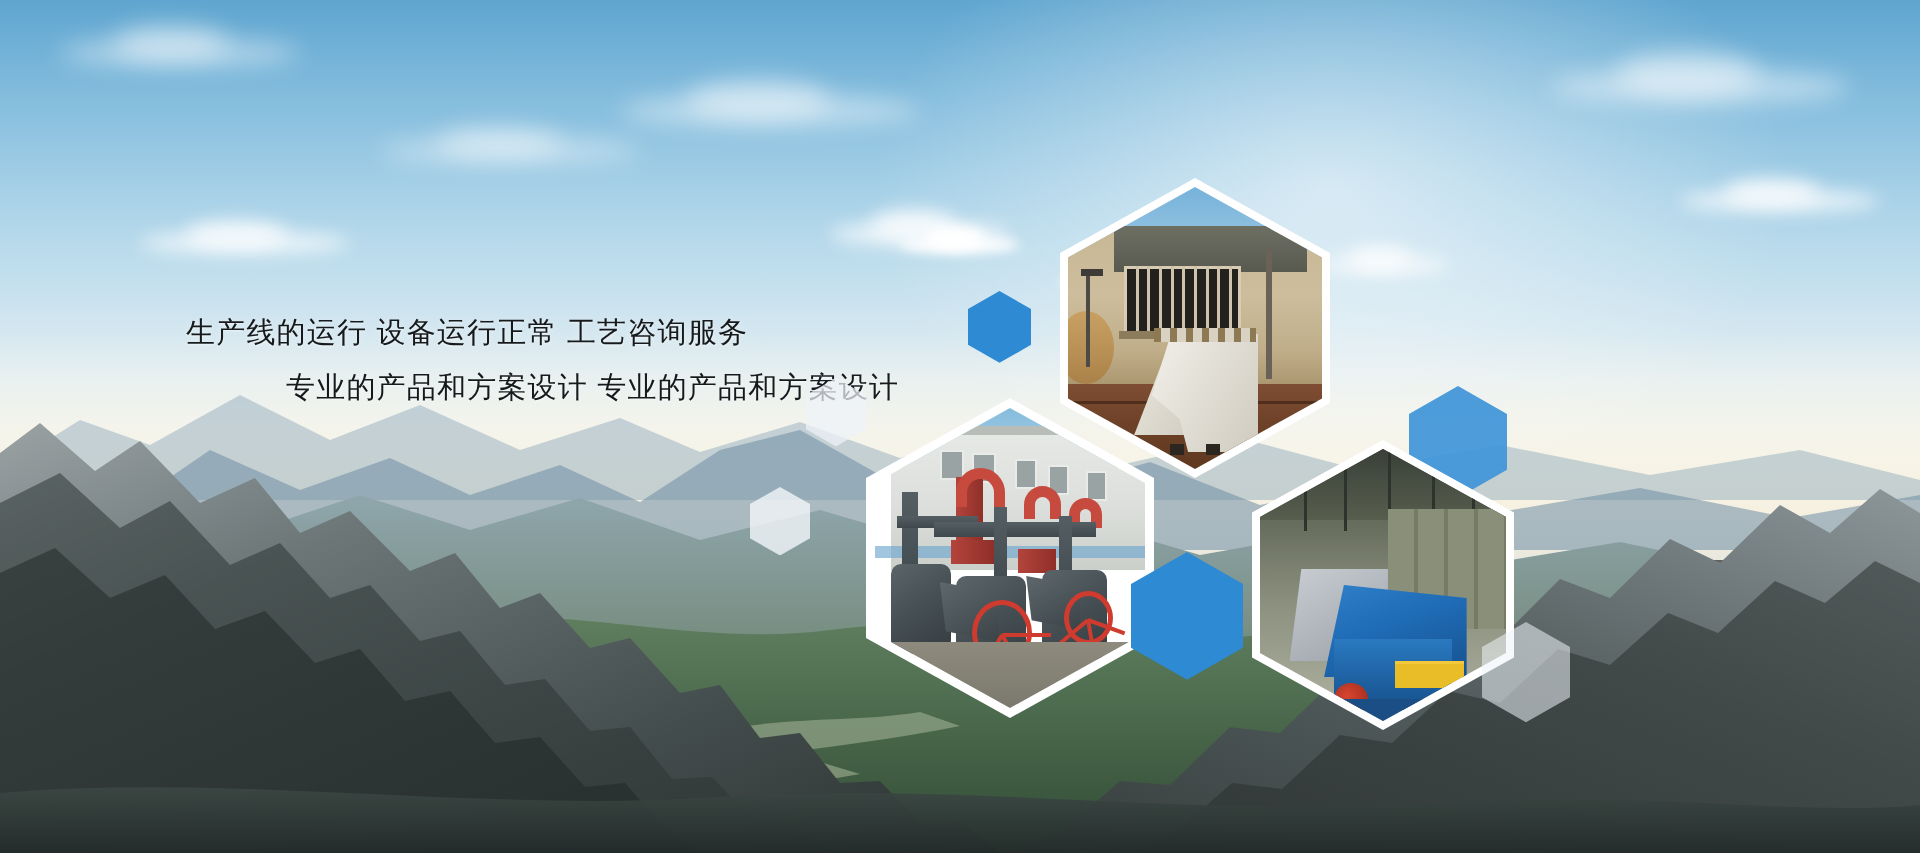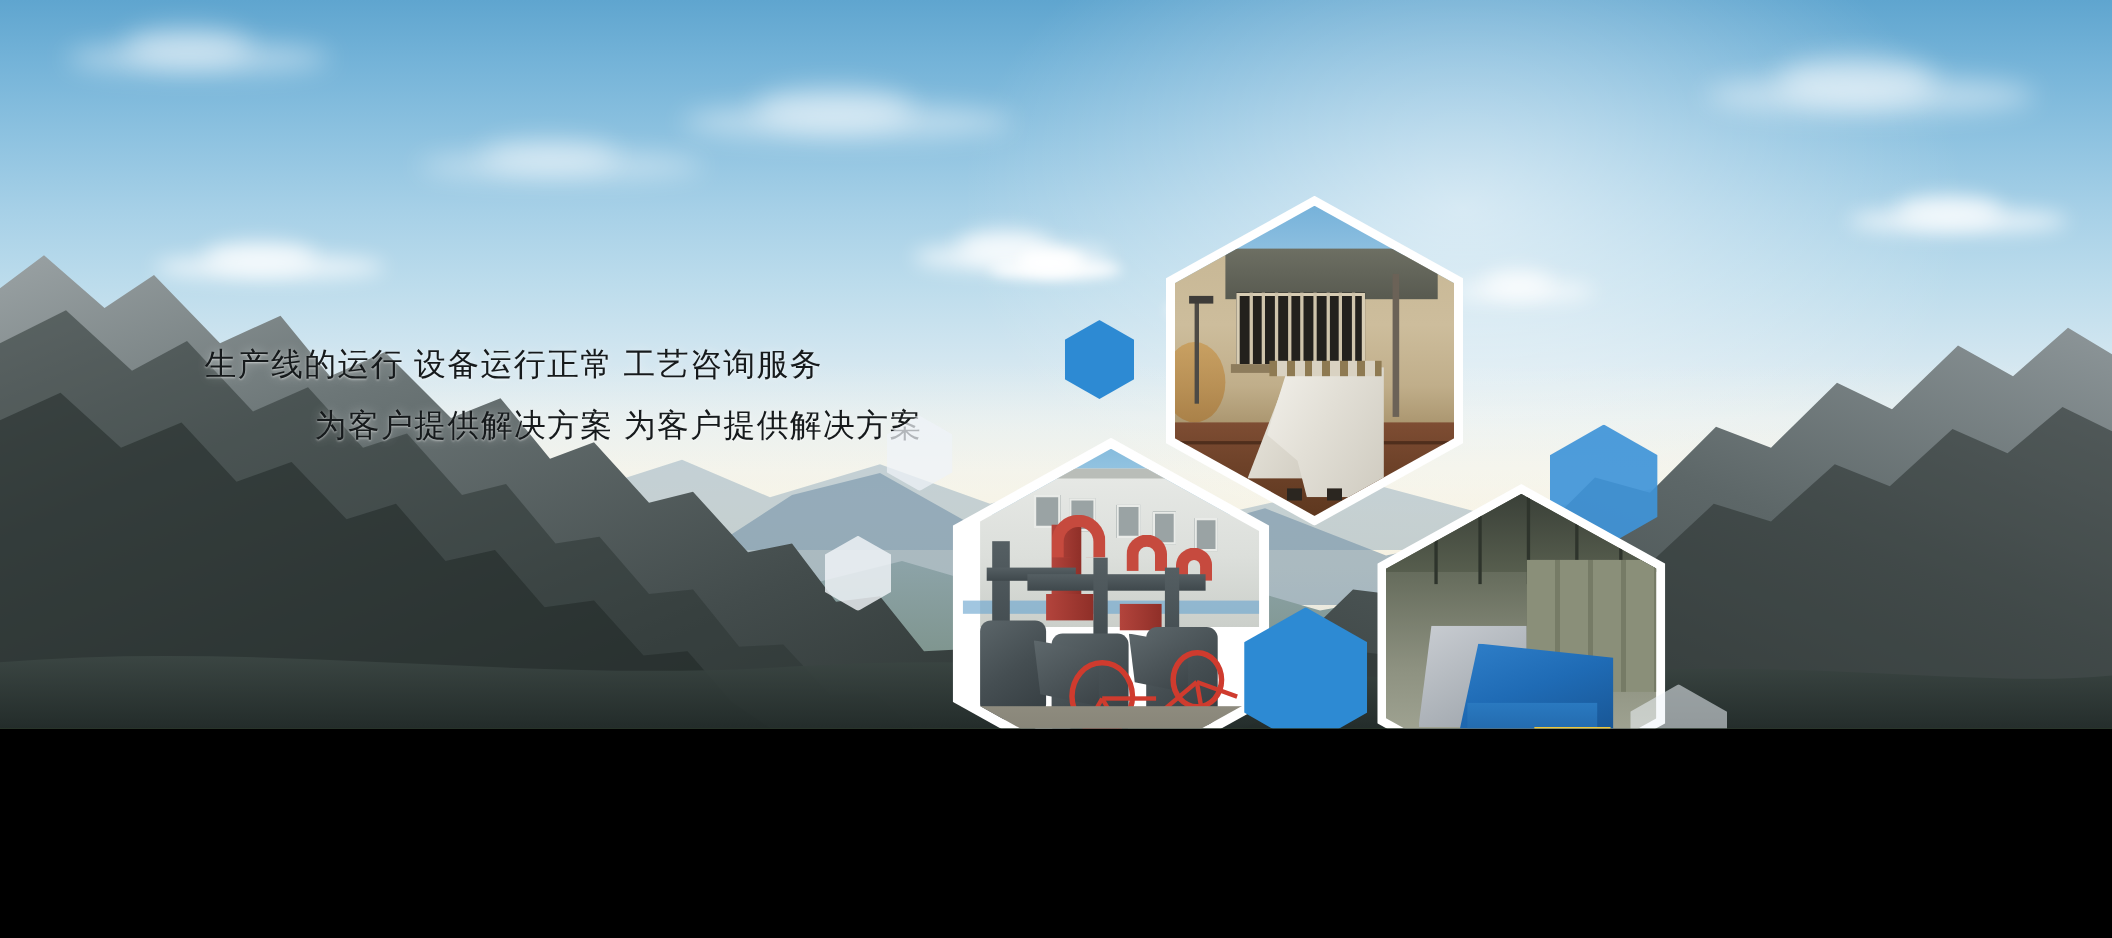--- a/index.html
+++ b/index.html
@@ -2,21 +2,21 @@
 <html><head>
 <meta charset="utf-8">
 <title>Hero Banner</title>
 <style>
   * { margin:0; padding:0; box-sizing:border-box; }
   html,body{ width:1920px; height:853px; overflow:hidden; background:#000; }
   body{ font-family:"Liberation Sans","DejaVu Sans",sans-serif; }
 
   #banner{
     position:relative;
-    width:1920px; height:662px;
+    width:1920px; height:853px;
     overflow:hidden;
   }
 
   
   .bg-layer{ position:absolute; inset:0; }
 
   
   .sky{
     position:absolute; left:0; top:0; width:1920px; height:560px;
     background:linear-gradient(to bottom,
@@ -258,21 +258,21 @@
         <path d="M0,300 C160,278 300,312 430,292 C570,272 690,318 830,300 C980,280 1100,322 1250,306 C1400,290 1540,330 1700,312 C1800,300 1880,322 1920,312 L1920,523 L0,523 Z" fill="url(#gforest)" opacity=".92"></path>
 
         <path d="M430,430 C520,410 620,418 720,400 C800,386 860,392 920,382 L960,396 C880,412 800,420 720,432 C620,448 520,452 440,466 Z" fill="#a8b79a" opacity=".55"></path>
         <path d="M520,470 C620,452 720,446 820,432 L860,444 C760,462 660,470 560,488 Z" fill="#c3cfae" opacity=".45"></path>
       </svg>
     </div>
   </div>
 
   <div class="headline">
     <div class="line line1">生产线的运行 设备运行正常 工艺咨询服务</div>
-    <div class="line line2">为客户提供解决方案  为客户提供解决方案</div>
+    <div class="line line2">专业的产品和方案设计  专业的产品和方案设计</div>
   </div>
 
   <div id="deco-host">
       <div class="deco" style="left: 968px; top: 291px; width: 63px; height: 71.82px; background: rgb(45, 138, 211); opacity: 1; z-index: 35;"></div>
       <div class="deco" style="left: 806px; top: 378px; width: 60px; height: 68.4px; background: rgb(238, 243, 248); opacity: 0.72; z-index: 35;"></div>
       <div class="deco" style="left: 750px; top: 487px; width: 60px; height: 68.4px; background: rgb(240, 244, 248); opacity: 0.82; z-index: 35;"></div>
       <div class="deco" style="left: 920px; top: 587px; width: 74px; height: 84.36px; background: rgb(238, 243, 248); opacity: 0.9; z-index: 35;"></div>
       <div class="deco" style="left: 1131px; top: 552px; width: 112px; height: 127.68px; background: rgb(45, 138, 211); opacity: 1; z-index: 46;"></div>
       <div class="deco" style="left: 1409px; top: 386px; width: 98px; height: 111.72px; background: rgb(63, 148, 216); opacity: 0.92; z-index: 35;"></div>
       <div class="deco" style="left: 1482px; top: 622px; width: 88px; height: 100.32px; background: rgb(238, 244, 250); opacity: 0.55; z-index: 46;"></div>

